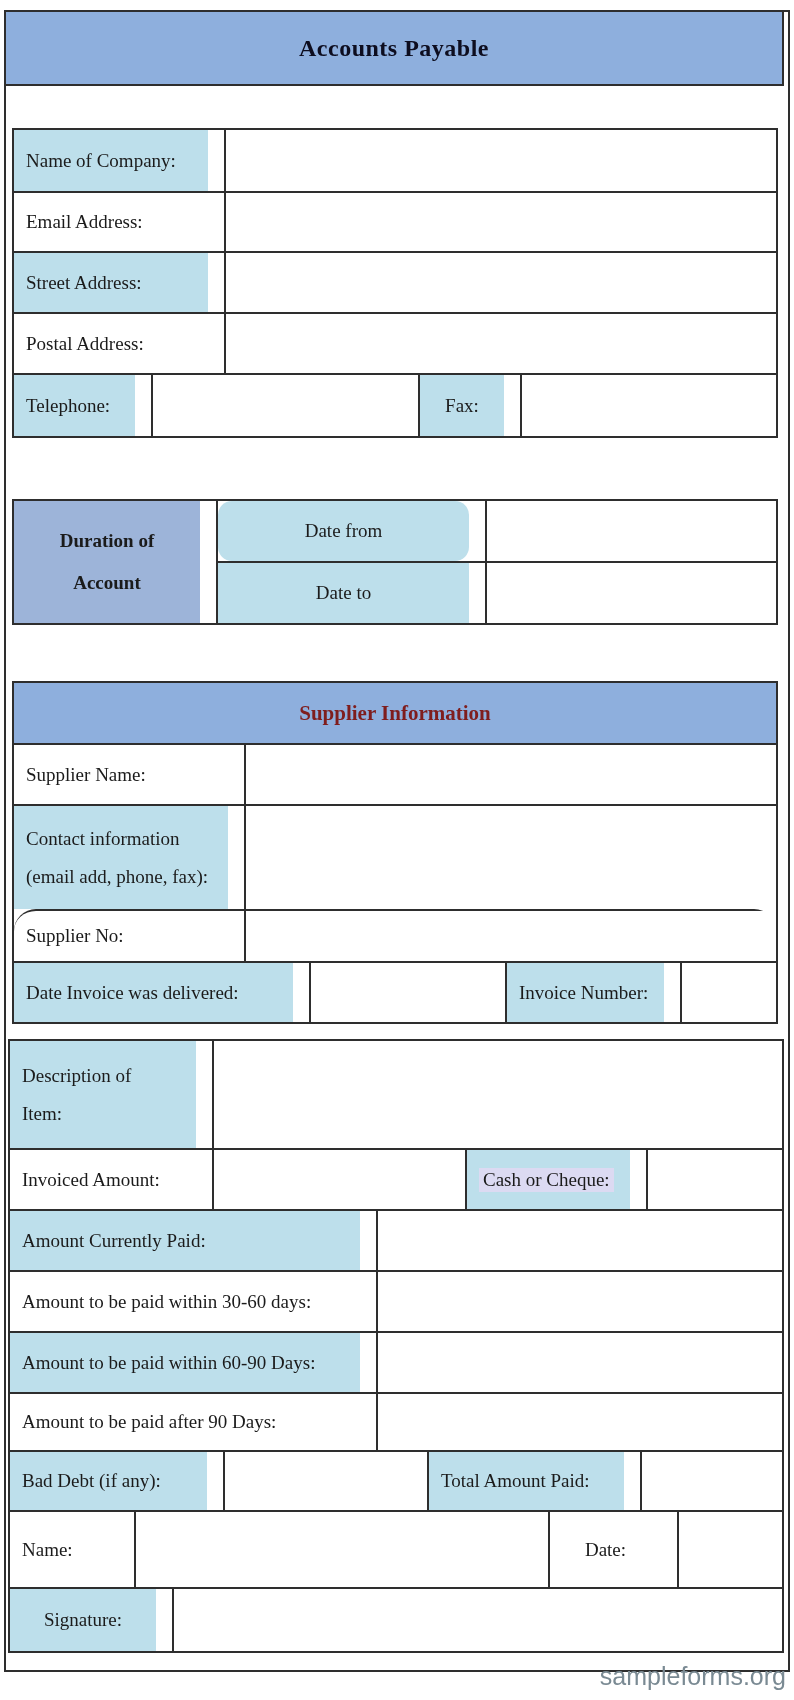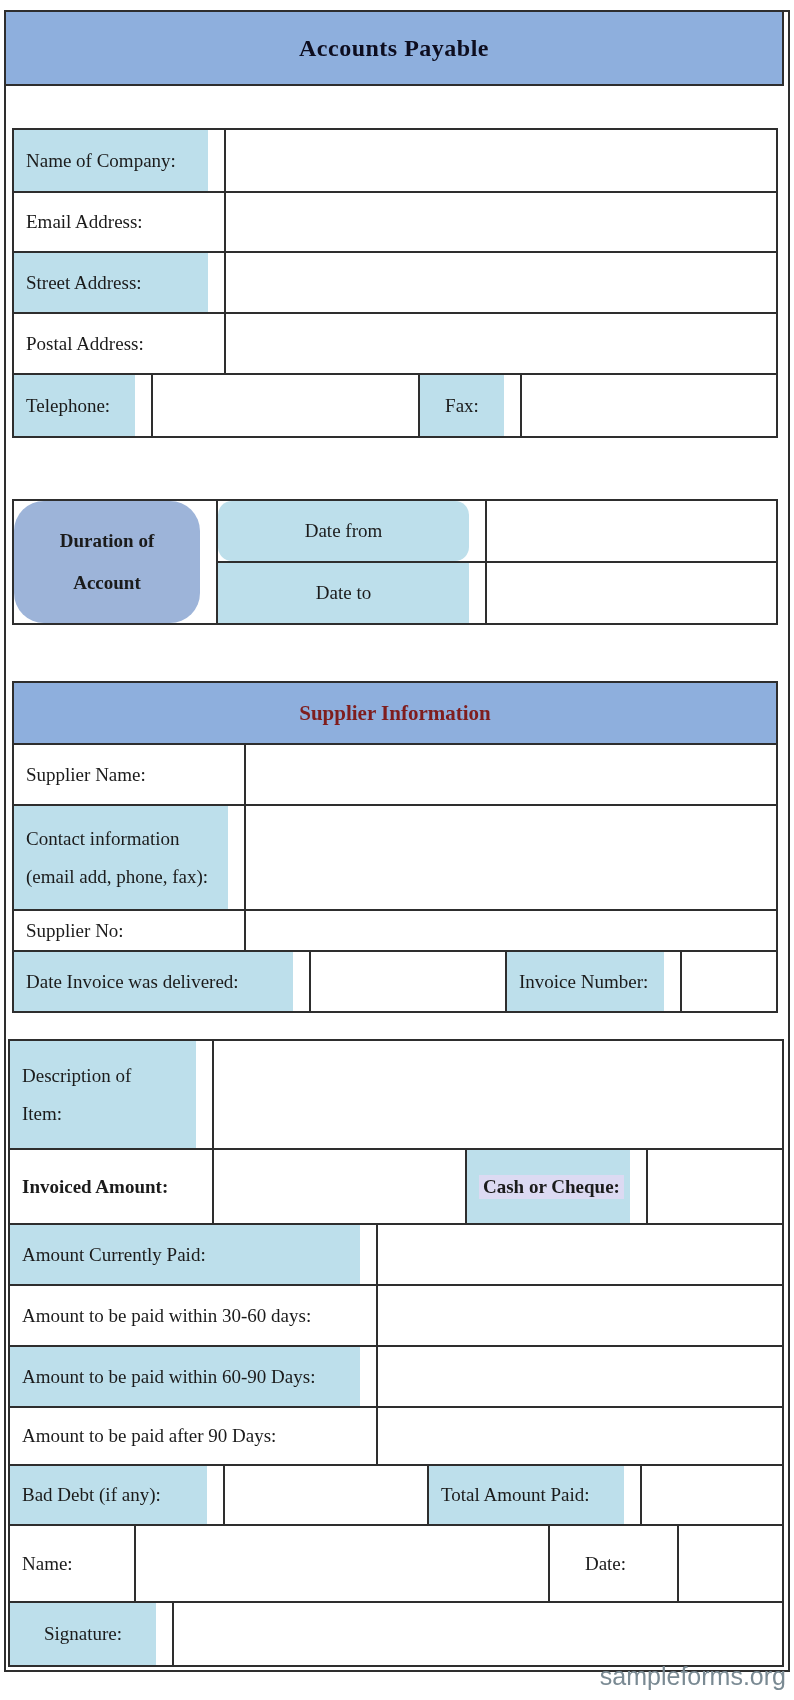--- a/index.html
+++ b/index.html
@@ -102,21 +102,21 @@
     <div class="row" style="height:63px;">
       <div class="cell lbl blue" style="flex:0 0 121px;">Telephone:</div>
       <div class="cell inp" style="flex:0 0 251px;"></div>
       <div class="cell blue ctr" style="flex:0 0 86px;">Fax:</div>
       <div class="cell inp grow"></div>
     </div>
   </div>
 
   <div class="tbl" style="left:12px;top:499px;width:766px;">
     <div class="row" style="height:122px;">
-      <div class="cell durcell" style="flex:0 0 186px;border-radius:30px;">
+      <div class="cell durcell" style="flex:0 0 186px;">
         <div>Duration of</div>
         <div>Account</div>
       </div>
       <div class="cell stack grow" style="align-items:stretch;">
         <div class="row" style="height:60px;">
           <div class="cell blue ctr" style="flex:0 0 251px;border-radius:14px;">Date from</div>
           <div class="cell inp grow"></div>
         </div>
         <div class="row" style="height:62px;">
           <div class="cell blue ctr" style="flex:0 0 251px;">Date to</div>
@@ -134,41 +134,41 @@
       <div class="cell lbl" style="flex:0 0 214px;">Supplier Name:</div>
       <div class="cell inp grow"></div>
     </div>
     <div class="row" style="height:105px;">
       <div class="cell lbl blue two" style="flex:0 0 214px;">
         <div>Contact information</div>
         <div>(email add, phone, fax):</div>
       </div>
       <div class="cell inp grow"></div>
     </div>
-    <div class="row" style="height:41px;">
+    <div class="row" style="height:52px;border-radius:22px;">
       <div class="cell lbl" style="flex:0 0 214px;">Supplier No:</div>
       <div class="cell inp grow"></div>
     </div>
     <div class="row" style="height:61px;">
       <div class="cell lbl blue" style="flex:0 0 279px;">Date Invoice was delivered:</div>
       <div class="cell inp" style="flex:0 0 180px;"></div>
       <div class="cell lbl blue" style="flex:0 0 159px;">Invoice Number:</div>
       <div class="cell inp grow"></div>
     </div>
   </div>
 
   <div class="tbl" style="left:8px;top:1039px;width:776px;">
     <div class="row" style="height:107px;">
       <div class="cell lbl blue two" style="flex:0 0 186px;">
         <div>Description of</div>
         <div>Item:</div>
       </div>
       <div class="cell inp grow"></div>
     </div>
-    <div class="row" style="height:75px;font-weight:bold;">
+    <div class="row" style="height:61px;">
       <div class="cell lbl" style="flex:0 0 186px;">Invoiced Amount:</div>
       <div class="cell inp" style="flex:0 0 237px;"></div>
       <div class="cell lbl blue" style="flex:0 0 165px;">
         <span class="hl">Cash or Cheque:</span>
       </div>
       <div class="cell inp grow"></div>
     </div>
     <div class="row" style="height:61px;">
       <div class="cell lbl blue" style="flex:0 0 350px;">Amount Currently Paid:</div>
       <div class="cell inp grow"></div>

